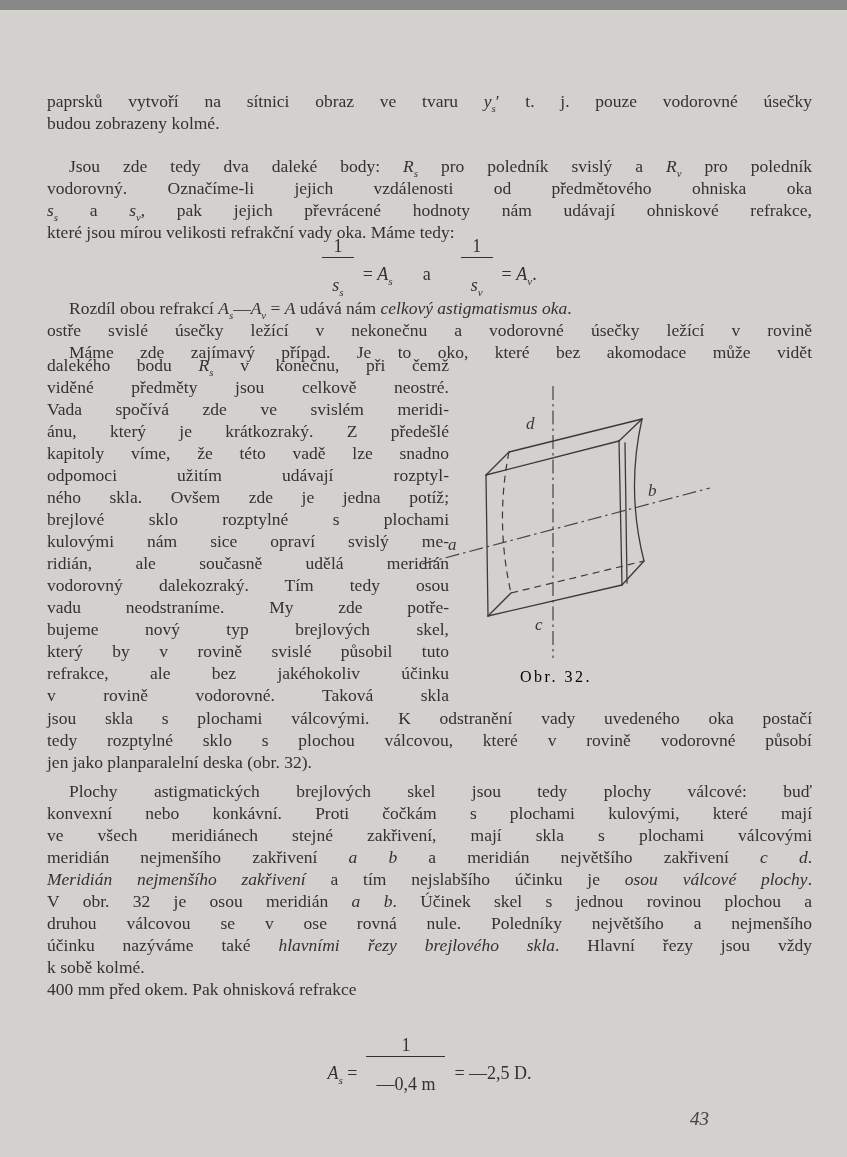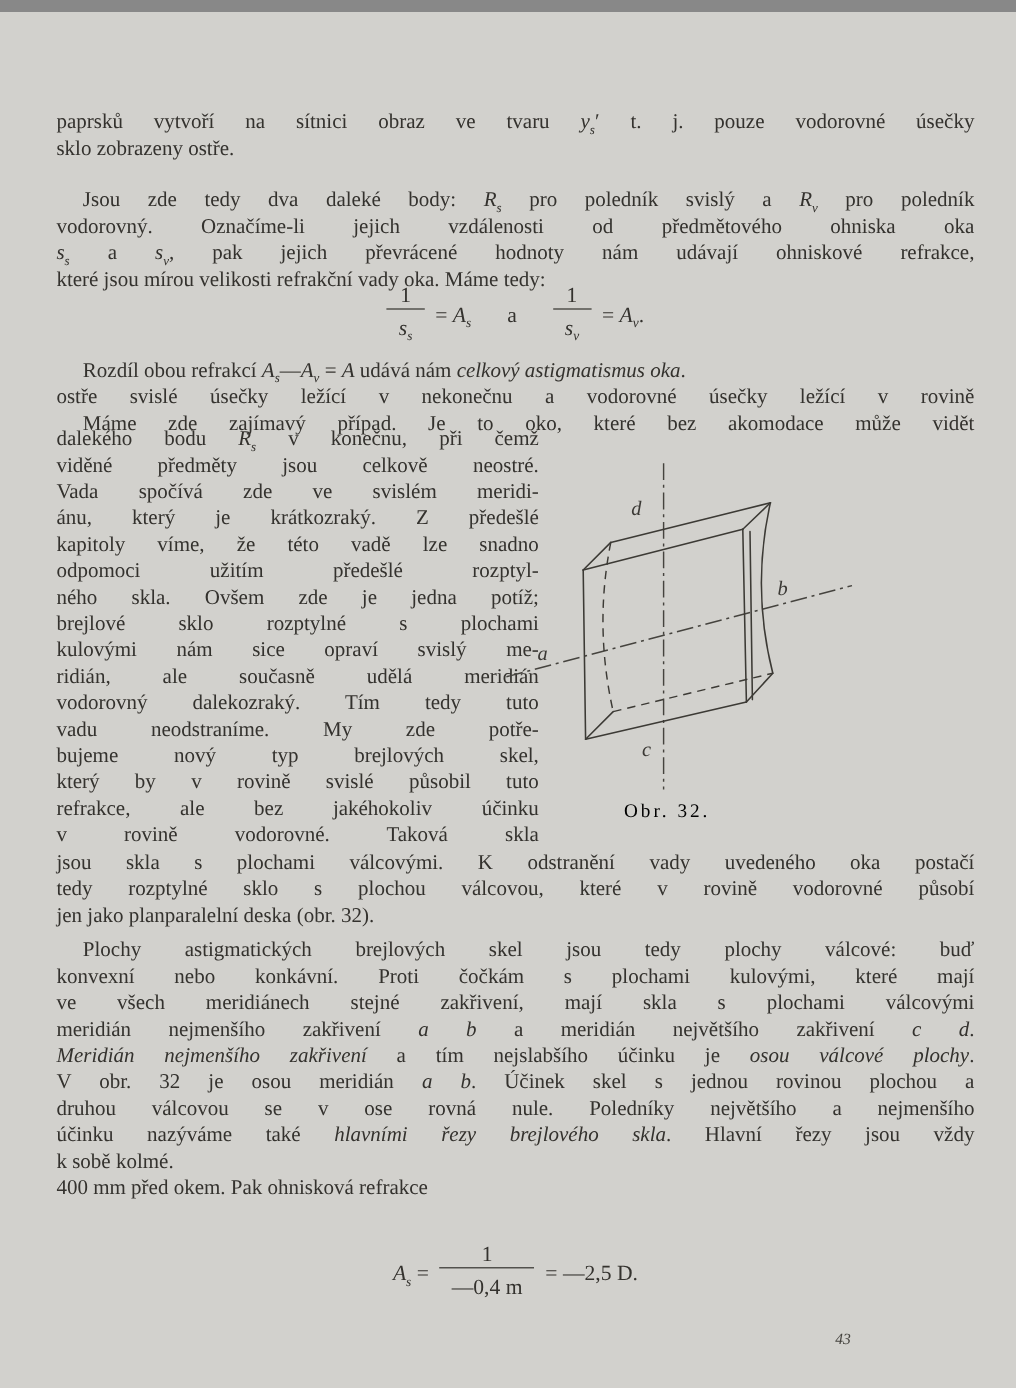--- a/index.html
+++ b/index.html
@@ -16,39 +16,39 @@
   .blk{position:absolute;left:47px;width:765px;font-size:17.5px;}
   .ln{line-height:22px;text-align:justify;}
   .ln.j{text-align-last:justify;}
   .ln.ind{text-indent:22px;}
   .narrow{width:402px;}
   sub{font-size:0.62em;font-style:italic;line-height:0;}
   i{font-style:italic;}
   .fblk{position:absolute;left:47px;width:765px;display:flex;justify-content:center;align-items:center;font-size:18px;}
   .frac{display:inline-block;text-align:center;}
   .frac .num{display:block;line-height:21px;padding:0 10px;}
-  .frac .den{display:block;border-top:1.4px solid #34322e;line-height:23px;padding:4px 10px;}
+  .frac .den{display:block;border-top:1.4px solid #34322e;line-height:23px;padding:16px 10px;}
   .feq{margin-left:9px;}
   .flhs{margin-right:9px;}
   .fconn{margin:0 30px;}
   .figure{position:absolute;left:420px;top:362px;width:420px;}
   .figure svg{display:block;}
   .caption{margin-top:6px;margin-left:100px;font-size:16px;letter-spacing:2.5px;color:#000000;}
   .fig-label{font-family:"Liberation Serif","DejaVu Serif",serif;font-size:17px;font-style:italic;fill:#3b3935;}
-  .page-number{position:absolute;top:1098px;right:138px;font-size:13px;font-style:italic;color:#45433e;}
+  .page-number{position:absolute;top:1098px;right:138px;font-size:19px;font-style:italic;color:#45433e;}
   .scan-edge{position:absolute;left:33px;right:0;top:1147px;height:2.5px;background:#514f4a;opacity:0.75;border-radius:2px;filter:blur(0.4px);}
 </style>
 </head>
 <body>
 
 <div class="page">
 
   <div class="blk" style="top:80px">
     <div class="ln j">paprsků vytvoří na sítnici obraz ve tvaru <i>y</i><sub>s</sub>′ t. j. pouze vodorovné úsečky</div>
-    <div class="ln">sklo zobrazeny ostře.</div>
+    <div class="ln">budou zobrazeny kolmé.</div>
   </div>
 
   <div class="blk" style="top:145px">
     <div class="ln j ind">Jsou zde tedy dva daleké body: <i>R</i><sub>s</sub> pro poledník svislý a <i>R</i><sub>v</sub> pro poledník</div>
     <div class="ln j">vodorovný. Označíme-li jejich vzdálenosti od předmětového ohniska oka</div>
     <div class="ln j"><i>s</i><sub>s</sub> a <i>s</i><sub>v</sub>, pak jejich převrácené hodnoty nám udávají ohniskové refrakce,</div>
     <div class="ln">které jsou mírou velikosti refrakční vady oka. Máme tedy:</div>
   </div>
 
   <div class="fblk" style="top:226px">
@@ -73,26 +73,26 @@
     <div class="ln j">ostře svislé úsečky ležící v nekonečnu a vodorovné úsečky ležící v rovině</div>
     <div class="ln j ind">Máme zde zajímavý případ. Je to oko, které bez akomodace může vidět</div>
   </div>
 
   <div class="blk narrow" style="top:344px">
     <div class="ln j">dalekého bodu <i>R</i><sub>s</sub> v konečnu, při čemž</div>
     <div class="ln j">viděné předměty jsou celkově neostré.</div>
     <div class="ln j">Vada spočívá zde ve svislém meridi-</div>
     <div class="ln j">ánu, který je krátkozraký. Z předešlé</div>
     <div class="ln j">kapitoly víme, že této vadě lze snadno</div>
-    <div class="ln j">odpomoci užitím předešlé rozptyl-</div>
+    <div class="ln j">odpomoci užitím udávají rozptyl-</div>
     <div class="ln j">ného skla. Ovšem zde je jedna potíž;</div>
     <div class="ln j">brejlové sklo rozptylné s plochami</div>
     <div class="ln j">kulovými nám sice opraví svislý me-</div>
     <div class="ln j">ridián, ale současně udělá meridián</div>
-    <div class="ln j">vodorovný dalekozraký. Tím tedy tuto</div>
+    <div class="ln j">vodorovný dalekozraký. Tím tedy osou</div>
     <div class="ln j">vadu neodstraníme. My zde potře-</div>
     <div class="ln j">bujeme nový typ brejlových skel,</div>
     <div class="ln j">který by v rovině svislé působil tuto</div>
     <div class="ln j">refrakce, ale bez jakéhokoliv účinku</div>
     <div class="ln j">v rovině vodorovné. Taková skla</div>
   </div>
 
   <div class="figure">
     <svg viewBox="0 0 420 290" width="420" height="290">
 

